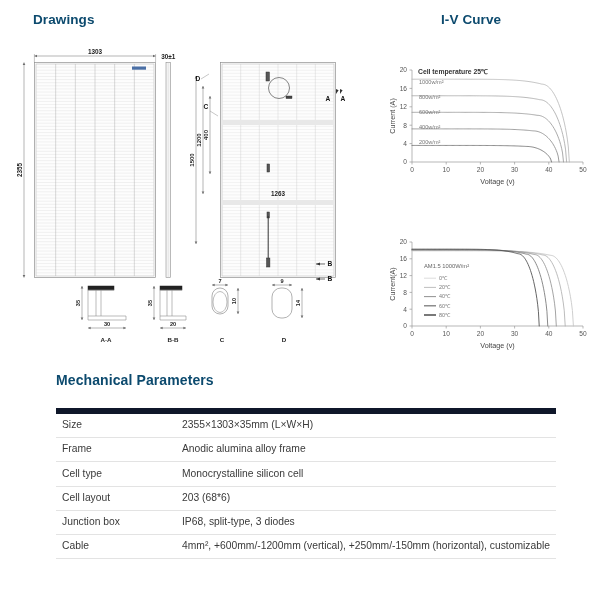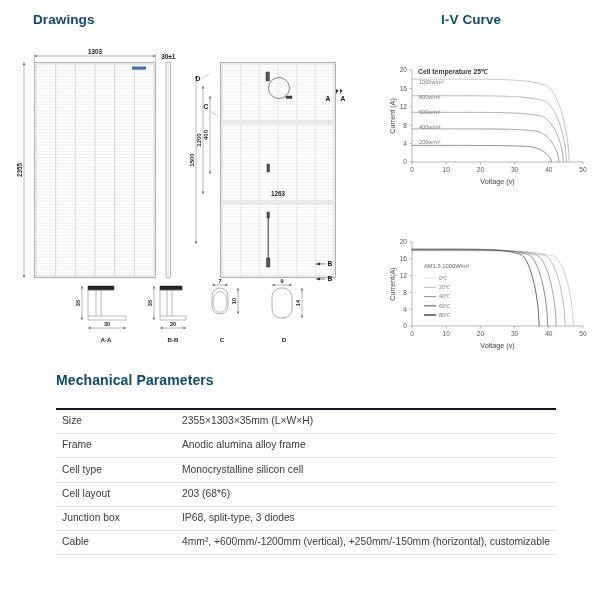--- a/index.html
+++ b/index.html
@@ -38,21 +38,21 @@
   td {
     font-size: 10.3px;
     color: #3a3a3a;
     padding: 5.2px 4px 5.2px 6px;
     border-bottom: 1px solid #e3e3e3;
     vertical-align: middle;
     line-height: 1.25;
     white-space: nowrap;
   }
   td.k { width: 120px; }
-  tr:first-child td { border-top: 2px solid #0f172a; }
+  tr:first-child td { border-top: 6px solid #0f172a; }
 </style>
 </head>
 <body>
 
 <div id="page">
 
   <div class="sec-title" id="t-drawings">Drawings</div>
   <div class="sec-title" id="t-iv">I-V Curve</div>
 
   <div id="drawings">

